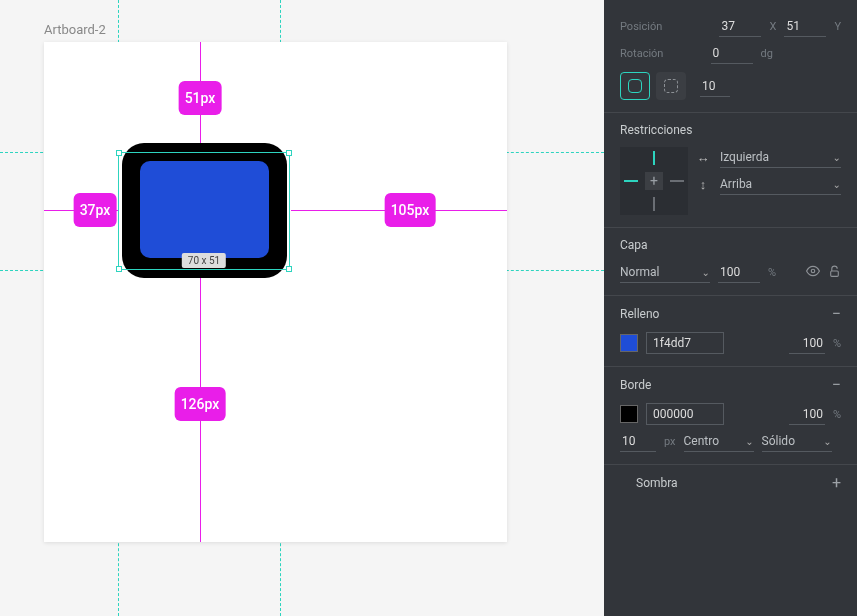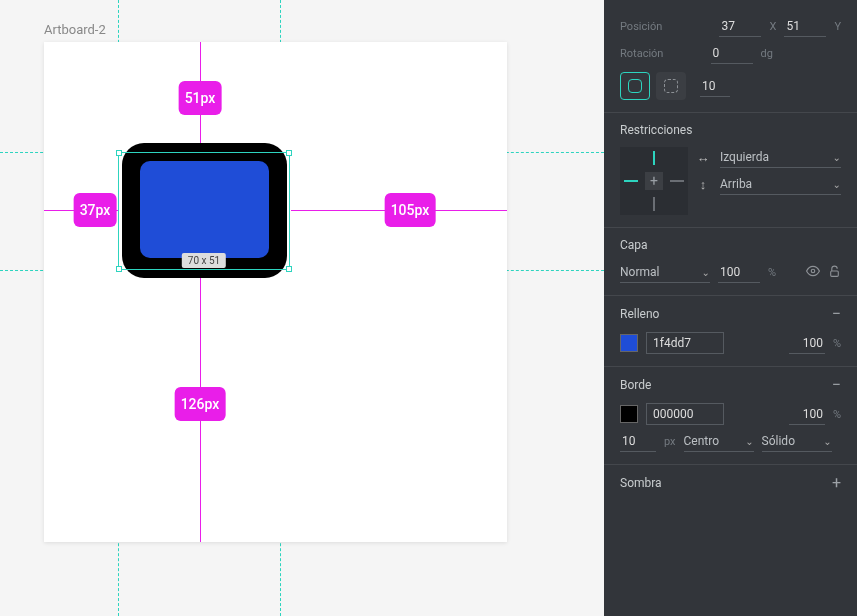--- a/index.html
+++ b/index.html
@@ -59,21 +59,21 @@
 
 .icon-btn { color: #8d9196; cursor: pointer; font-size: 13px; }
 .minus-ic, .plus-ic { font-size: 16px; color: #9da2a7; cursor: pointer; line-height: 1; }
 
 .constraint-controls { flex:1; display:flex; flex-direction:column; gap:6px; }
 .constraint-row { display:flex; align-items:center; gap:10px; }
 .c-ic { width:14px; color:#bbb; font-size:13px; text-align:center; }
 
 
 .section.top { padding-top: 16px; }
-.section.noborder { border-bottom: none; }
+.section.noborder { border-bottom: none; margin-left: 16px; }
 </style>
 </head>
 <body>
 
 <div class="canvas-area">
   <div class="artboard-label">Artboard-2</div>
 
   <div class="vguide" style="left:118px"></div>
   <div class="vguide" style="left:280px"></div>
 

